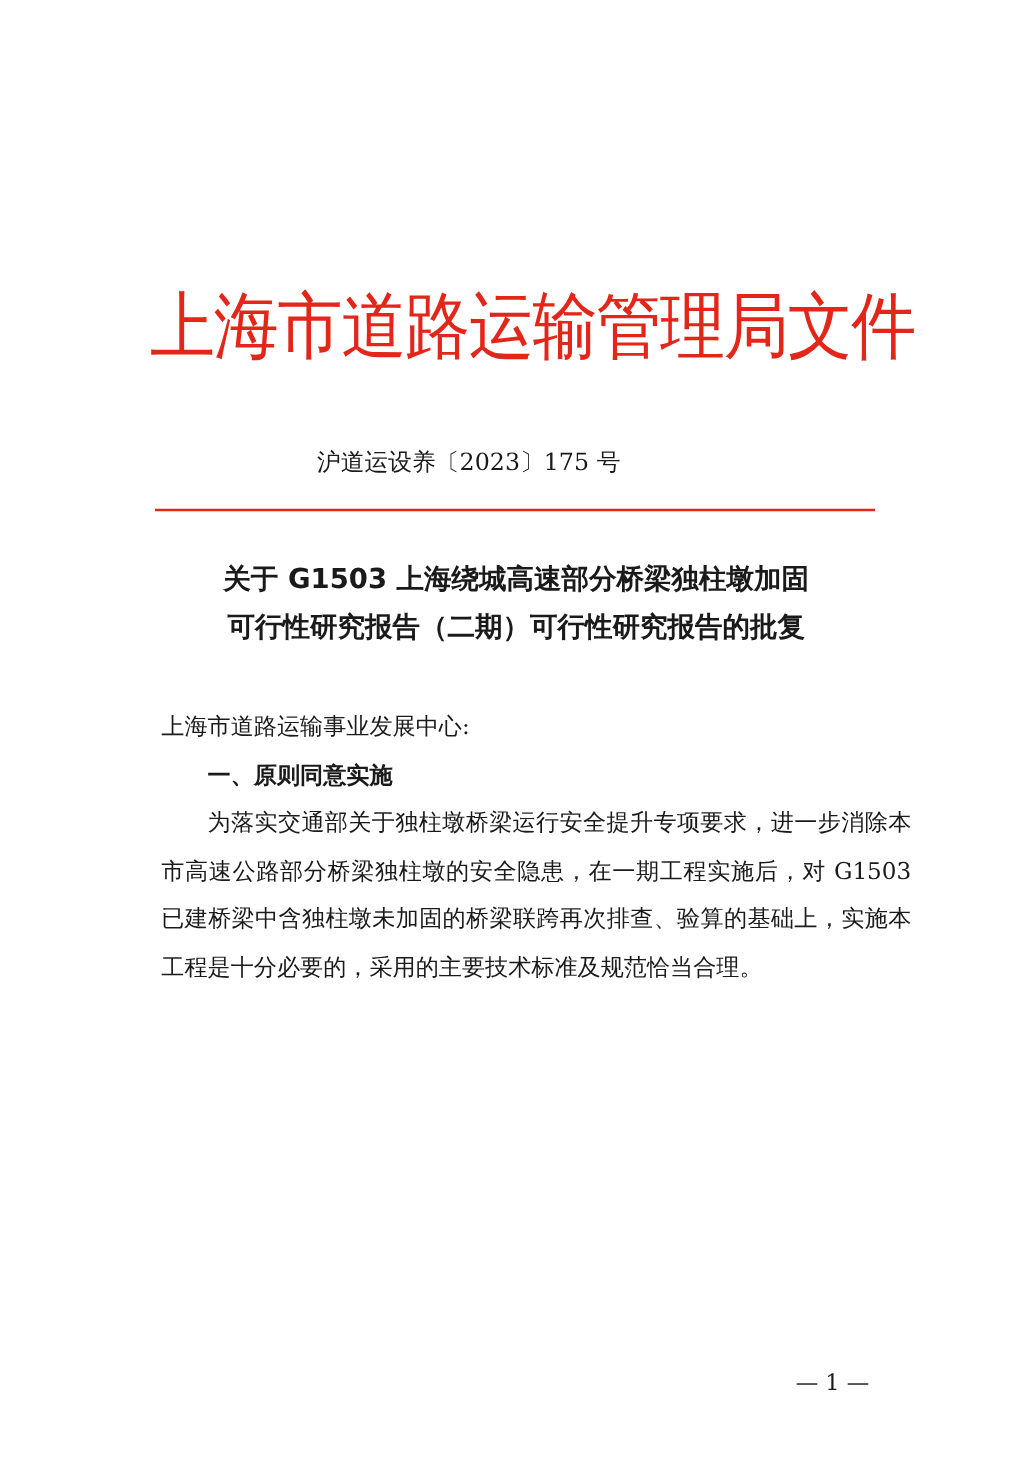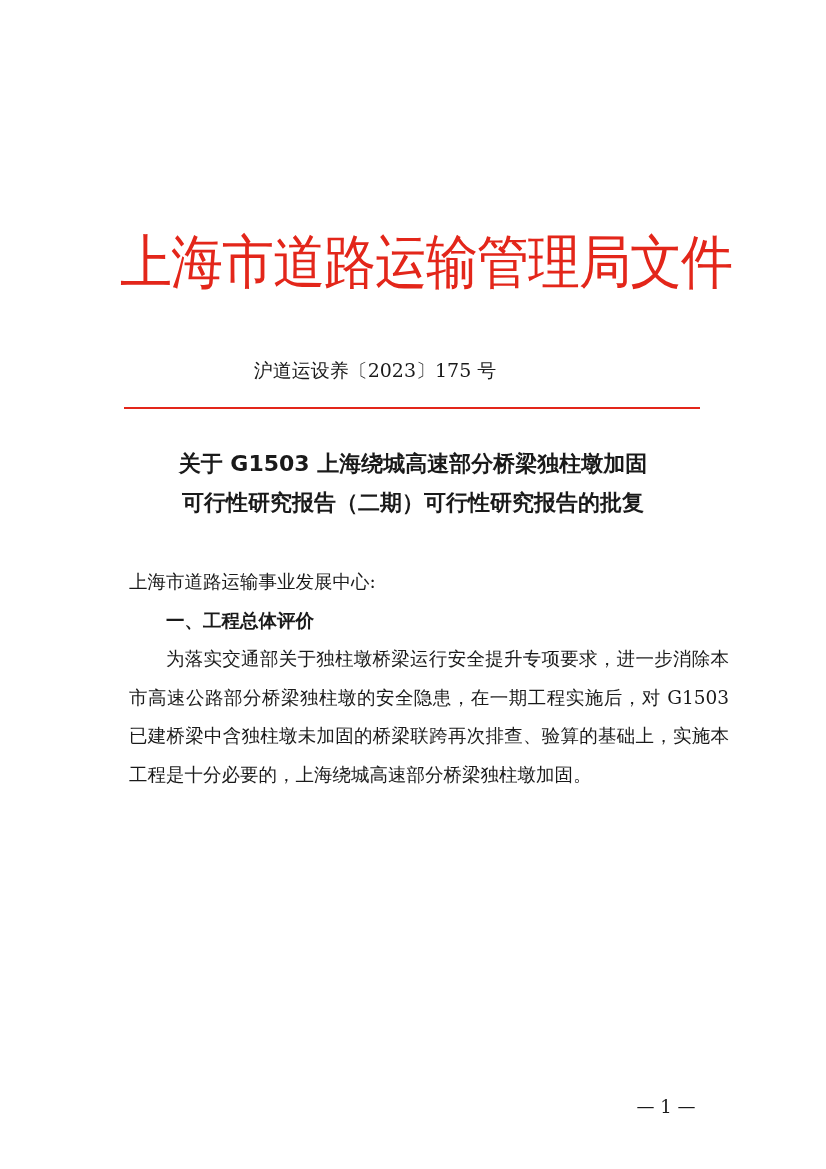--- a/index.html
+++ b/index.html
@@ -114,19 +114,19 @@
 
   <div class="red-rule"></div>
 
   <div class="doc-title">
     <div>关于 G1503 上海绕城高速部分桥梁独柱墩加固</div>
     <div>可行性研究报告（二期）可行性研究报告的批复</div>
   </div>
 
   <div class="body-text">
     <p class="salutation">上海市道路运输事业发展中心:</p>
-    <p class="section-heading">一、工程总体评价</p>
-    <p class="indent">为落实交通部关于独柱墩桥梁运行安全提升专项要求，进一步消除本市高速公路部分桥梁独柱墩的安全隐患，在一期工程实施后，对 G1503 已建桥梁中含独柱墩未加固的桥梁联跨再次排查、验算的基础上，实施本工程是十分必要的，上海绕城高速部分桥梁独柱墩加固。</p>
+    <p class="section-heading">一、原则同意实施</p>
+    <p class="indent">为落实交通部关于独柱墩桥梁运行安全提升专项要求，进一步消除本市高速公路部分桥梁独柱墩的安全隐患，在一期工程实施后，对 G1503 已建桥梁中含独柱墩未加固的桥梁联跨再次排查、验算的基础上，实施本工程是十分必要的，采用的主要技术标准及规范恰当合理。</p>
   </div>
 
   <div class="page-number">— 1 —</div>
 
 </div>
 
 </body></html>

